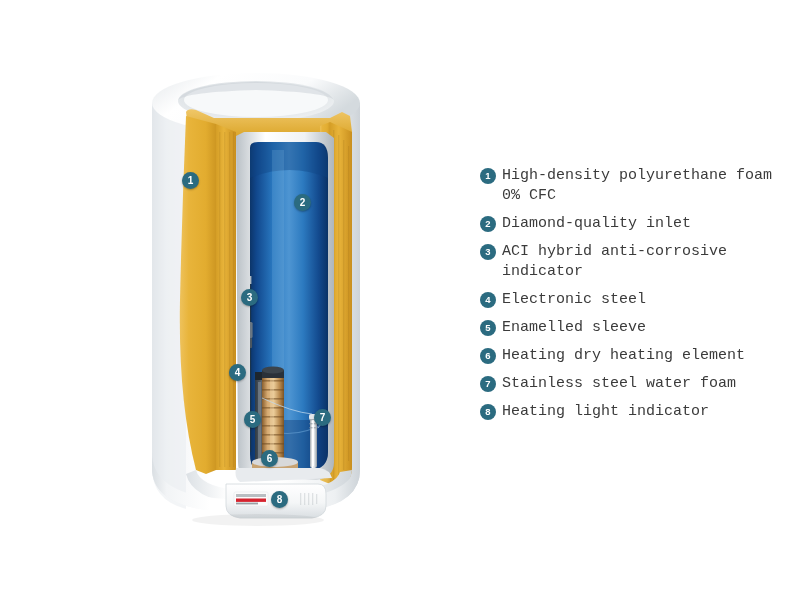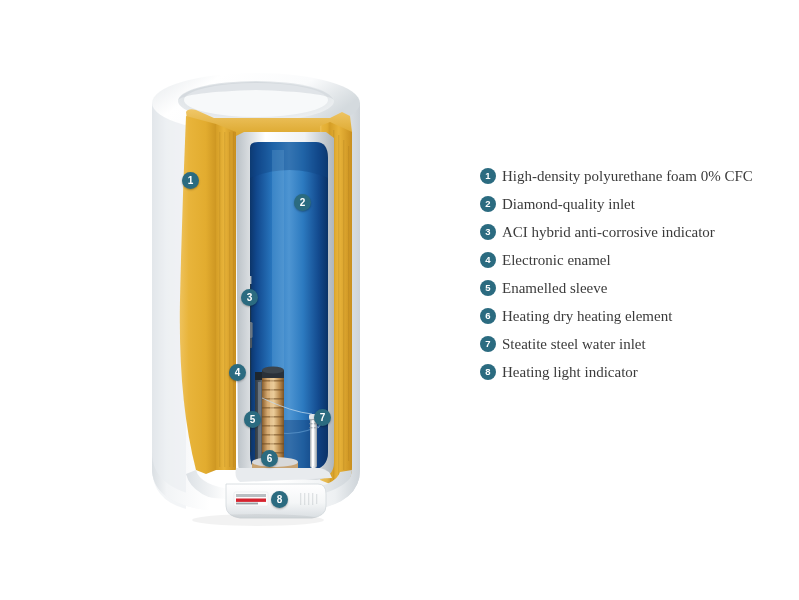--- a/index.html
+++ b/index.html
@@ -72,21 +72,21 @@
     text-align: center;
     margin-top: 2px;
     margin-right: 6px;
     user-select: none;
   }
   .legend-text {
     flex: 1 1 auto;
     font-size: 15px;
     line-height: 20px;
     color: #3b3b3b;
-    font-family: Liberation Serif, serif;
+    font-family: Liberation Mono, monospace;
   }
 </style>
 </head>
 <body>
 
 <div id="page">
 
   <div id="diagram">
 
     <svg id="heater-svg" width="460" height="600" viewBox="0 0 460 600">
@@ -422,36 +422,36 @@
       <div class="legend-text">Diamond-quality inlet</div>
     </div>
 
     <div class="legend-row">
       <div class="legend-badge">3</div>
       <div class="legend-text">ACI hybrid anti-corrosive indicator</div>
     </div>
 
     <div class="legend-row">
       <div class="legend-badge">4</div>
-      <div class="legend-text">Electronic enamel</div>
+      <div class="legend-text">Electronic steel</div>
     </div>
 
     <div class="legend-row">
       <div class="legend-badge">5</div>
       <div class="legend-text">Enamelled sleeve</div>
     </div>
 
     <div class="legend-row">
       <div class="legend-badge">6</div>
       <div class="legend-text">Heating dry heating element</div>
     </div>
 
     <div class="legend-row">
       <div class="legend-badge">7</div>
-      <div class="legend-text">Steatite steel water inlet</div>
+      <div class="legend-text">Stainless steel water foam</div>
     </div>
 
     <div class="legend-row">
       <div class="legend-badge">8</div>
       <div class="legend-text">Heating light indicator</div>
     </div>
 
   </div>
 
 </div>

